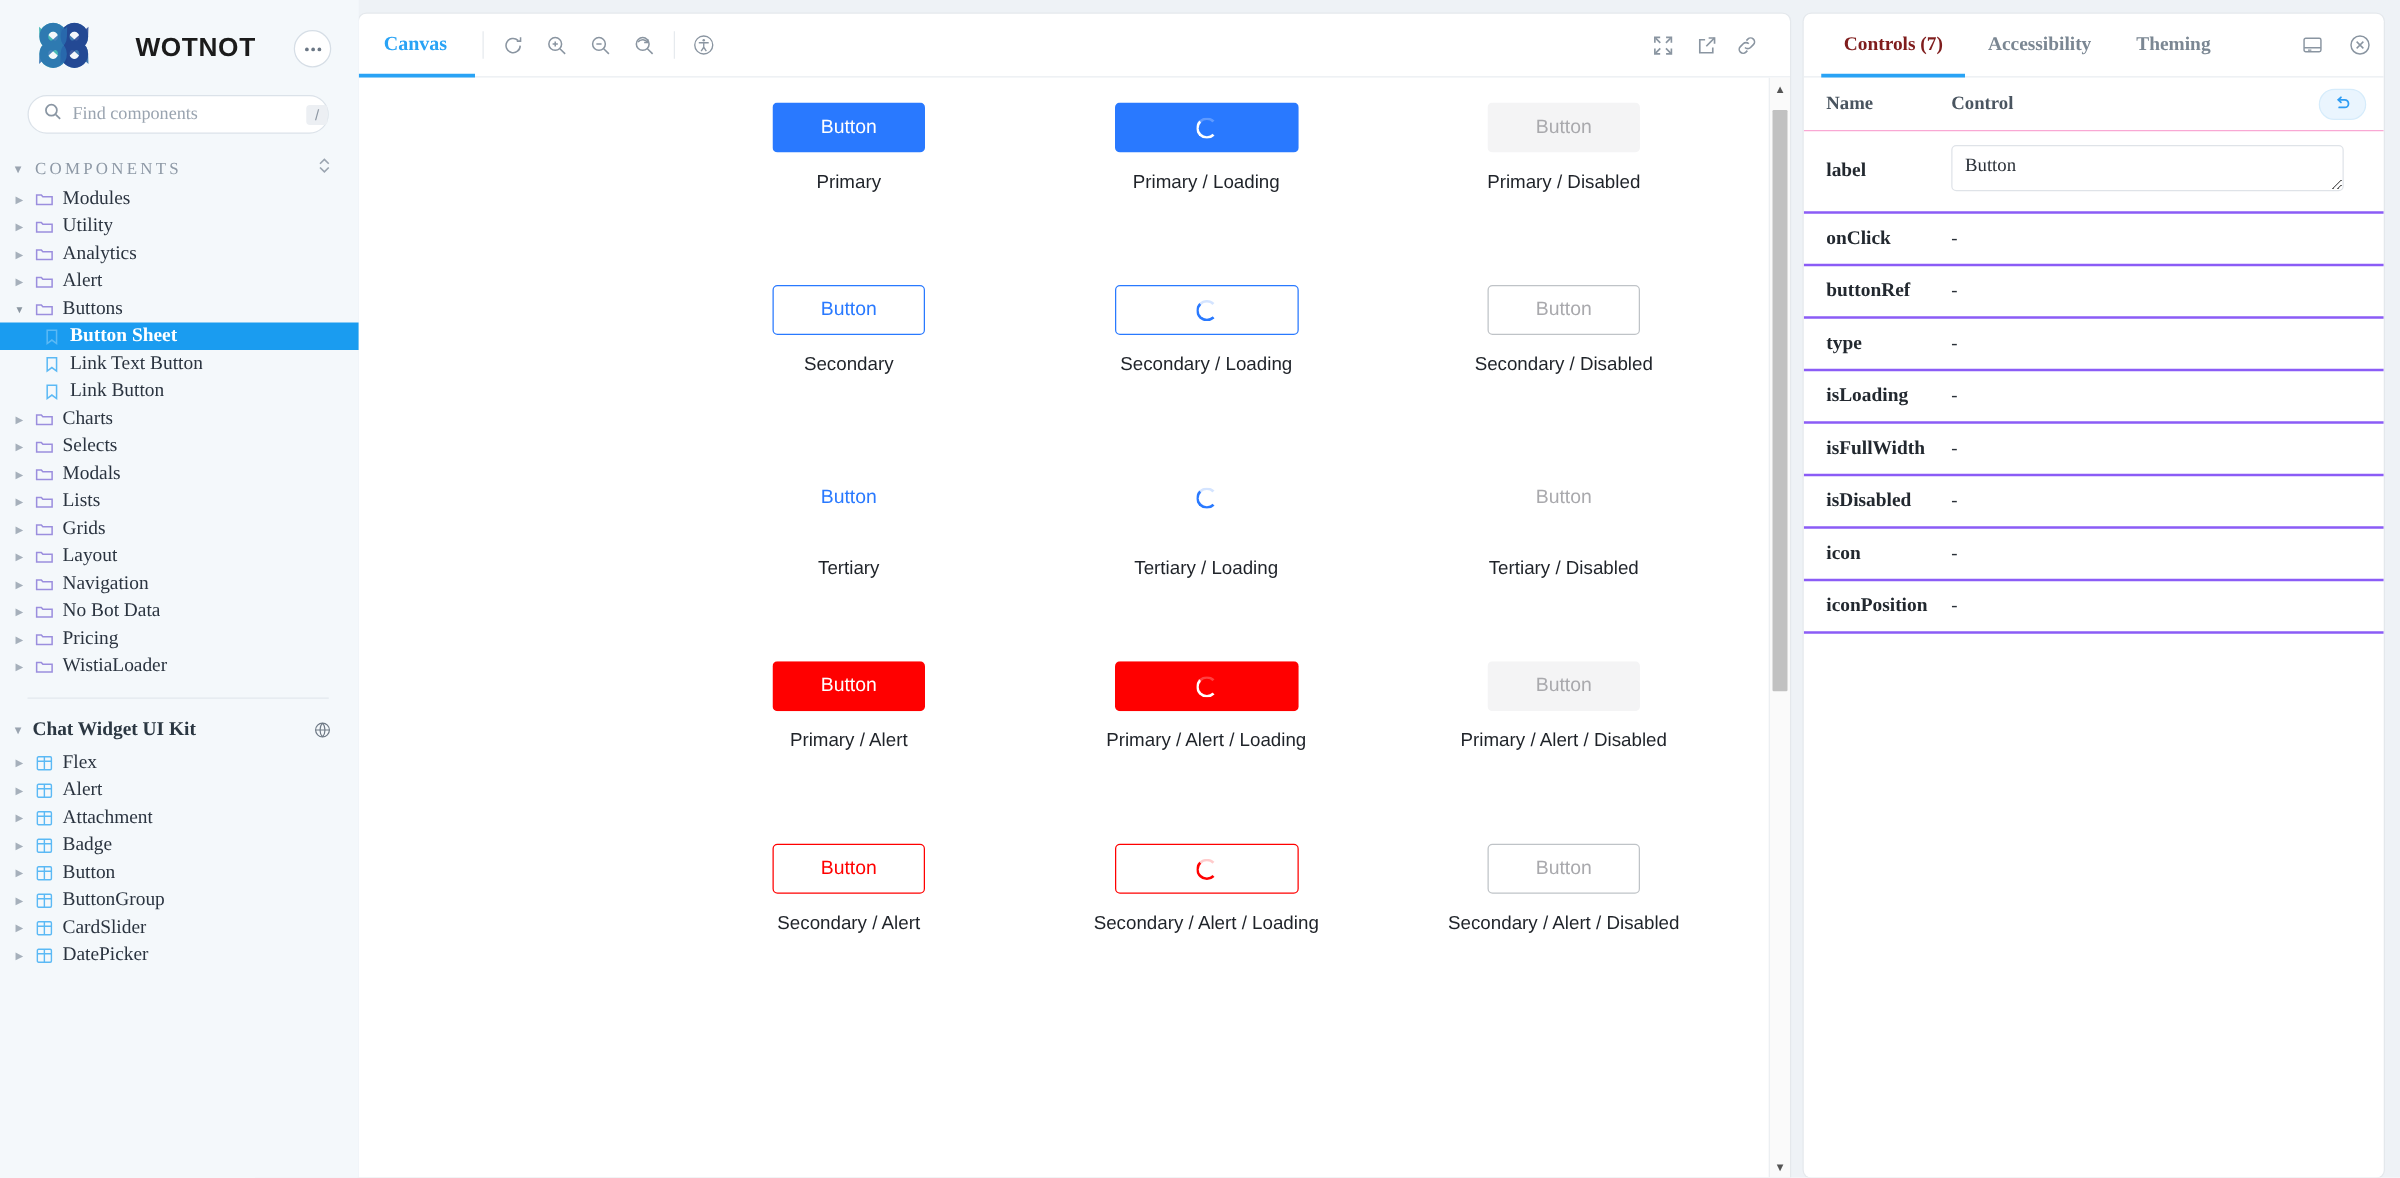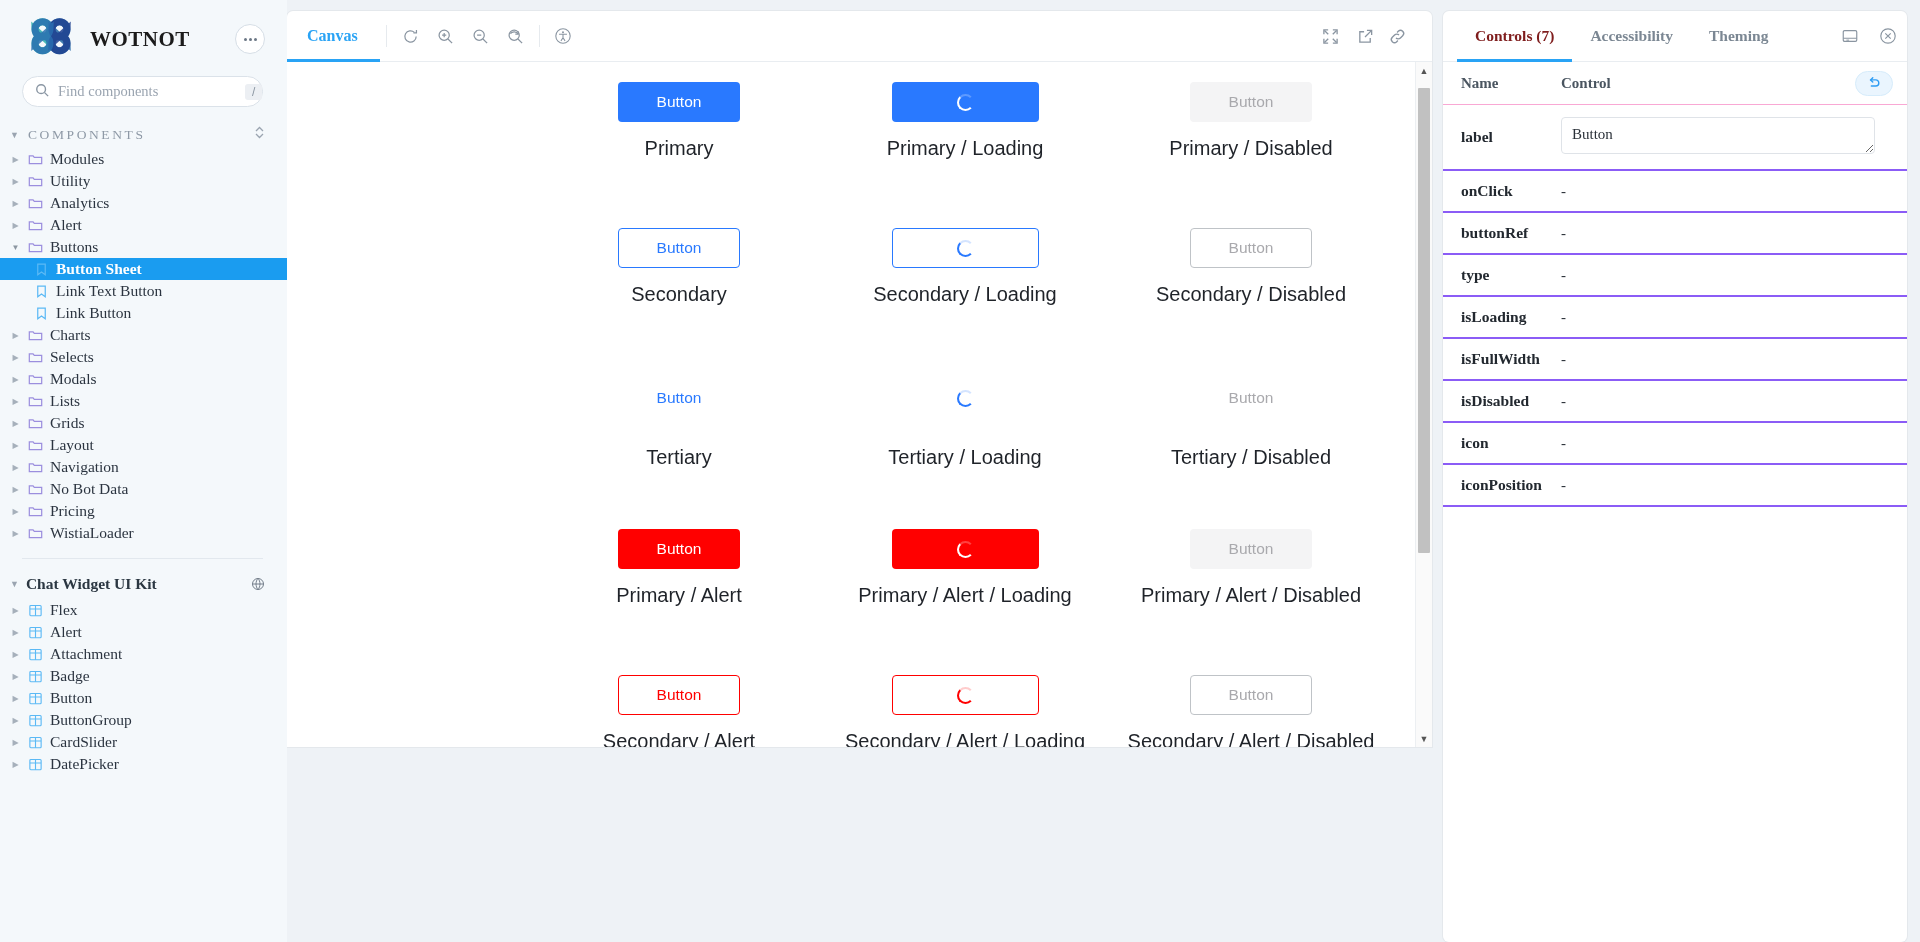--- a/index.html
+++ b/index.html
@@ -20,23 +20,23 @@
     flex: 0 0 287px;
     overflow: hidden;
   }
   .brand-row {
     display: flex; align-items: center;
     padding: 18px 22px 10px 26px;
     gap: 12px;
   }
   .logo { width: 52px; height: 42px; flex: 0 0 52px; }
   .brand-name {
-    font-family: Liberation Serif, serif;
+    font-family: Liberation Sans, sans-serif;
     font-weight: bold; font-size: 21px; letter-spacing: 0.5px;
-    color: #1b1b1b; flex: 1;
+    color: #1b1b1b; flex: 1; text-align: center;
   }
   .dots-btn {
     width: 30px; height: 30px; border-radius: 50%;
     border: 1px solid #d6dee6; background: #fff;
     display: flex; align-items: center; justify-content: center;
     gap: 2px; cursor: pointer; flex: 0 0 30px;
   }
   .dots-btn i { width: 3px; height: 3px; border-radius: 50%; background: #6b7785; display:block;}
 
   .search-wrap { padding: 6px 24px 14px 22px; }
@@ -89,21 +89,21 @@
 
   
   #center {
     flex: 1 1 auto; height: 942px; padding: 11px 0 0 0;
     display: flex; flex-direction: column; min-width: 0;
   }
   #canvas-card {
     margin: 0 0 0 0; background: #fff;
     border-top-left-radius: 6px; border-top-right-radius: 6px;
     display: flex; flex-direction: column;
-    height: 736px; overflow: hidden;
+    height: 931px; overflow: hidden;
     box-shadow: 0 0 0 1px rgba(0,0,0,0.04);
   }
   .toolbar {
     height: 51px; display: flex; align-items: stretch;
     border-bottom: 1px solid #e9edf1; position: relative; flex: 0 0 51px;
   }
   .tb-tab {
     display: flex; align-items: center; padding: 0 22px 0 20px;
     color: #29a3f5; font-weight: bold; font-size: 16px;
     position: relative; cursor: pointer;
@@ -139,21 +139,21 @@
   .btn-primary   { background: #2979ff; color: #fff; }
   .btn-disabled  { background: #f4f4f5; color: #a9a9ad; }
   .btn-secondary { background: #fff; color: #2979ff; border-color: #2979ff; }
   .btn-sec-disabled { background: #fff; color: #a9a9ad; border-color: #bfc3c7; }
   .btn-tertiary  { background: transparent; color: #2979ff; border-color: transparent; }
   .btn-tertiary-disabled { background: transparent; color: #a9a9ad; border-color: transparent; }
   .btn-alert     { background: #ff0000; color: #fff; }
   .btn-sec-alert { background: #fff; color: #ff0000; border-color: #ff0000; }
   .caption {
     font-family: "Liberation Sans", sans-serif;
-    font-size: 20px; color: #1f2329; margin-top: 15px; white-space: nowrap;
+    font-size: 15px; color: #1f2329; margin-top: 15px; white-space: nowrap;
   }
   .spinner {
     width: 17px; height: 17px; border-radius: 50%;
     border: 2px solid transparent; display:block;
   }
   .sp-white { border-left-color:#fff; border-bottom-color:#fff; border-top-color:rgba(255,255,255,.25);}
   .sp-blue  { border-left-color:#2979ff; border-bottom-color:#2979ff; border-top-color:rgba(41,121,255,.2);}
   .sp-red   { border-left-color:#ff0000; border-bottom-color:#ff0000; border-top-color:rgba(255,0,0,.2);}
 
   

